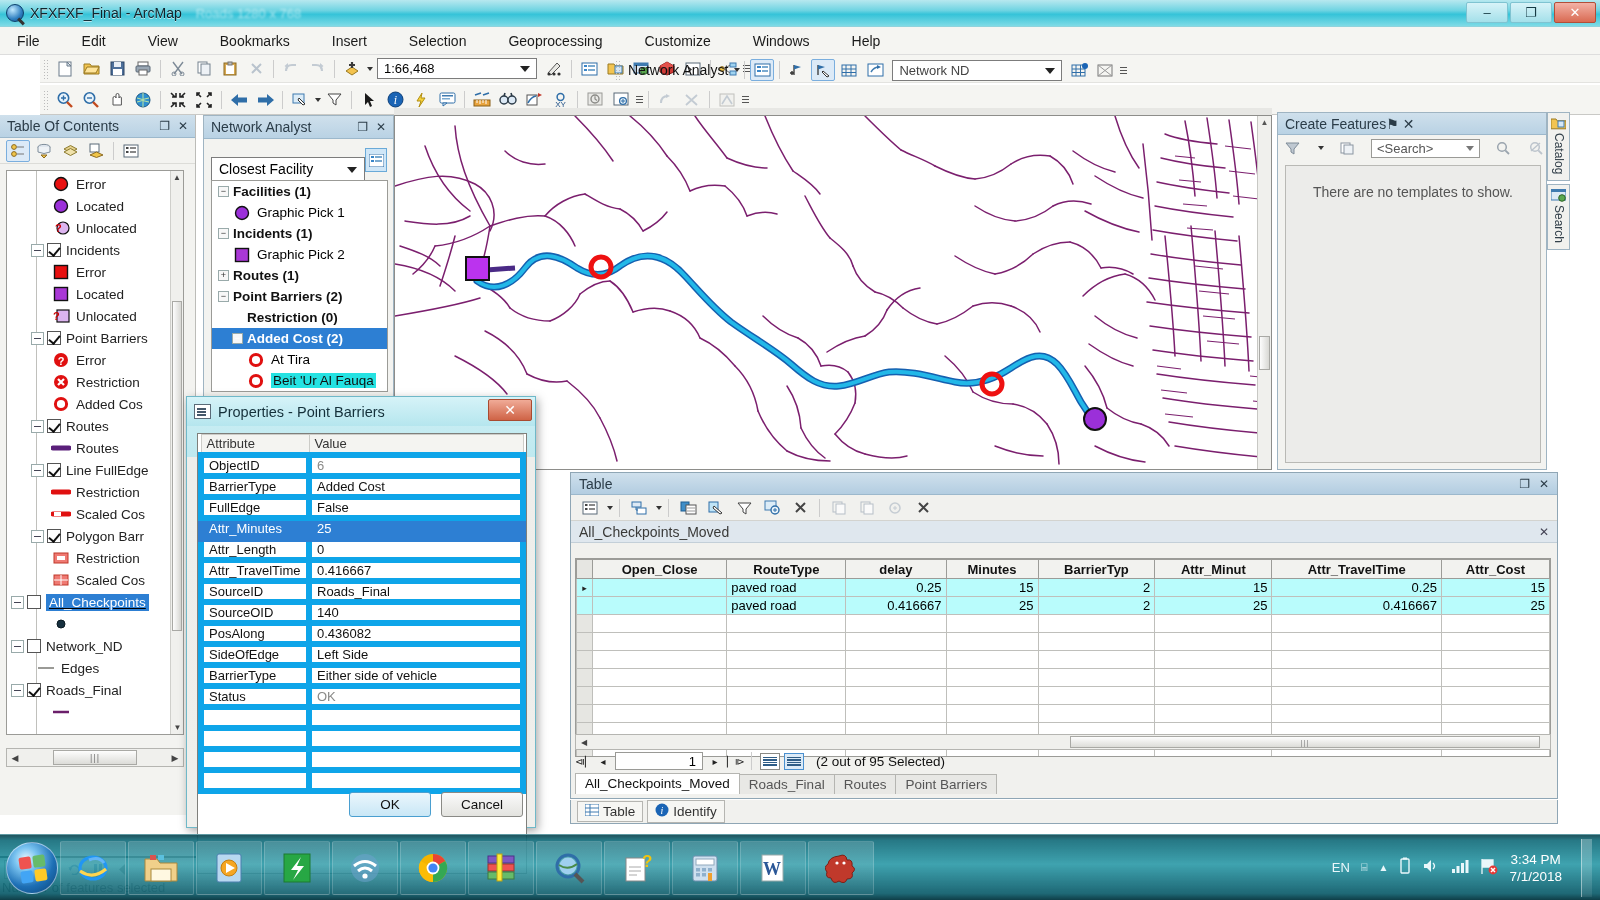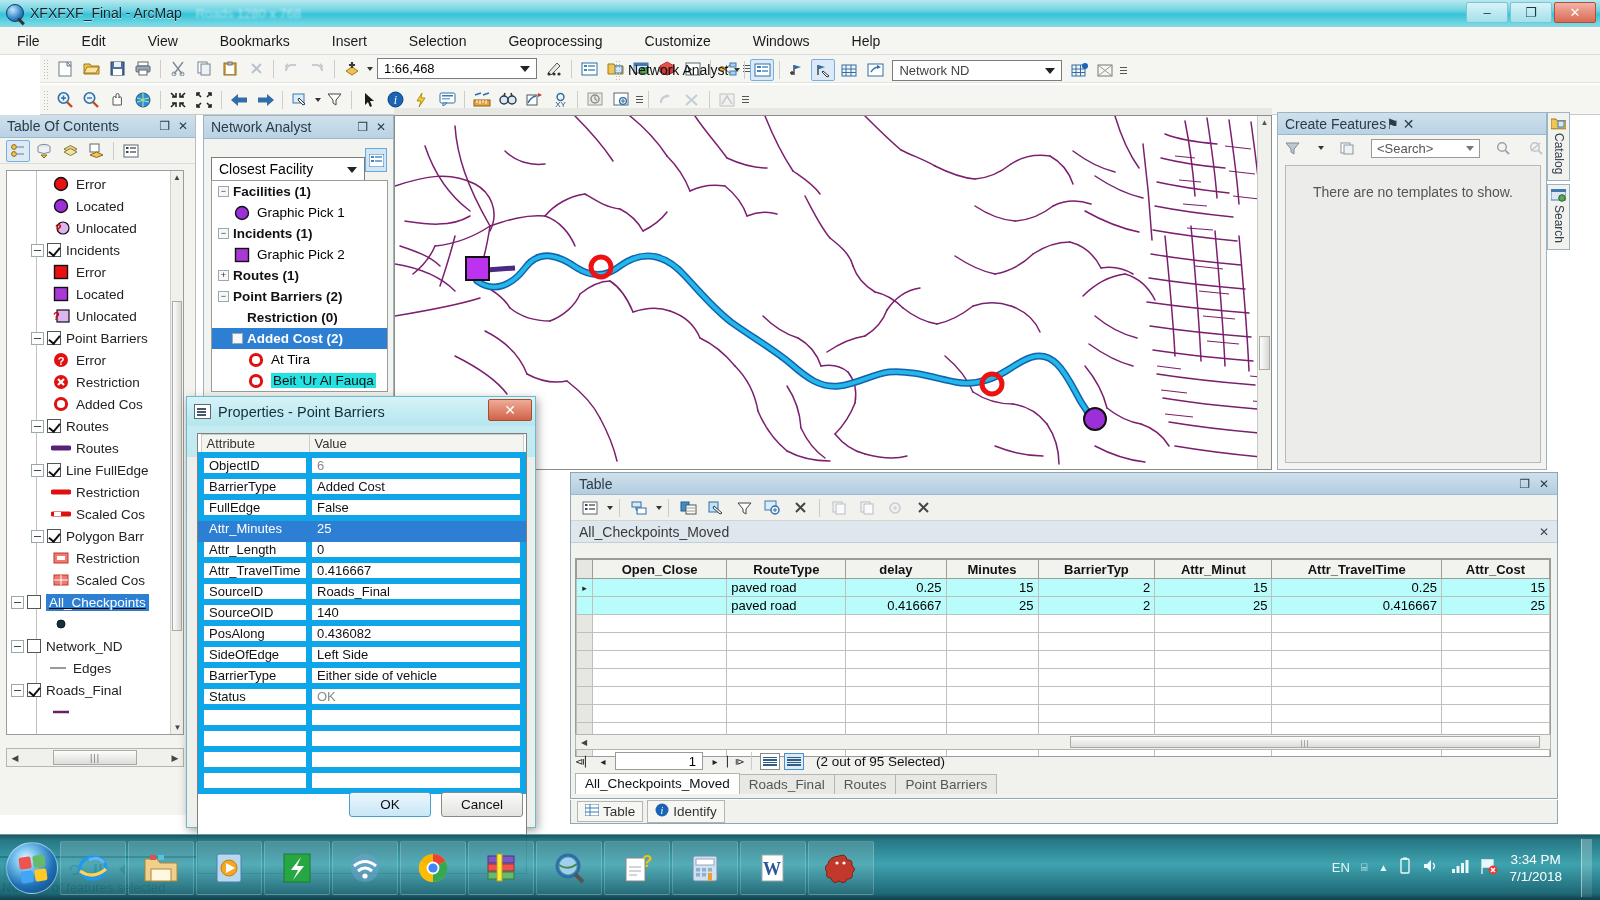--- a/index.html
+++ b/index.html
@@ -890,21 +890,21 @@
                 <circle cx="10" cy="8" r="4" fill="#16303f" stroke="#0a1a22"></circle>
               </svg>
             </span>
             <span class="lbl"></span>
           </div>
           <div class="tr" style="padding-left: 4px;">
             <span class="exp"></span>
             <span class="chk"></span>
             <span class="lbl">Network_ND</span>
           </div>
-          <div class="tr" style="padding-left: 29px; margin-left: 12px;">
+          <div class="tr" style="padding-left: 29px;">
             <span class="sym">
               <svg width="20" height="16">
                 <path d="M2 8 h16" stroke="#9a9a96" stroke-width="2"></path>
               </svg>
             </span>
             <span class="lbl">Edges</span>
           </div>
           <div class="tr" style="padding-left: 4px;">
             <span class="exp"></span>
             <span class="chk on"></span>

